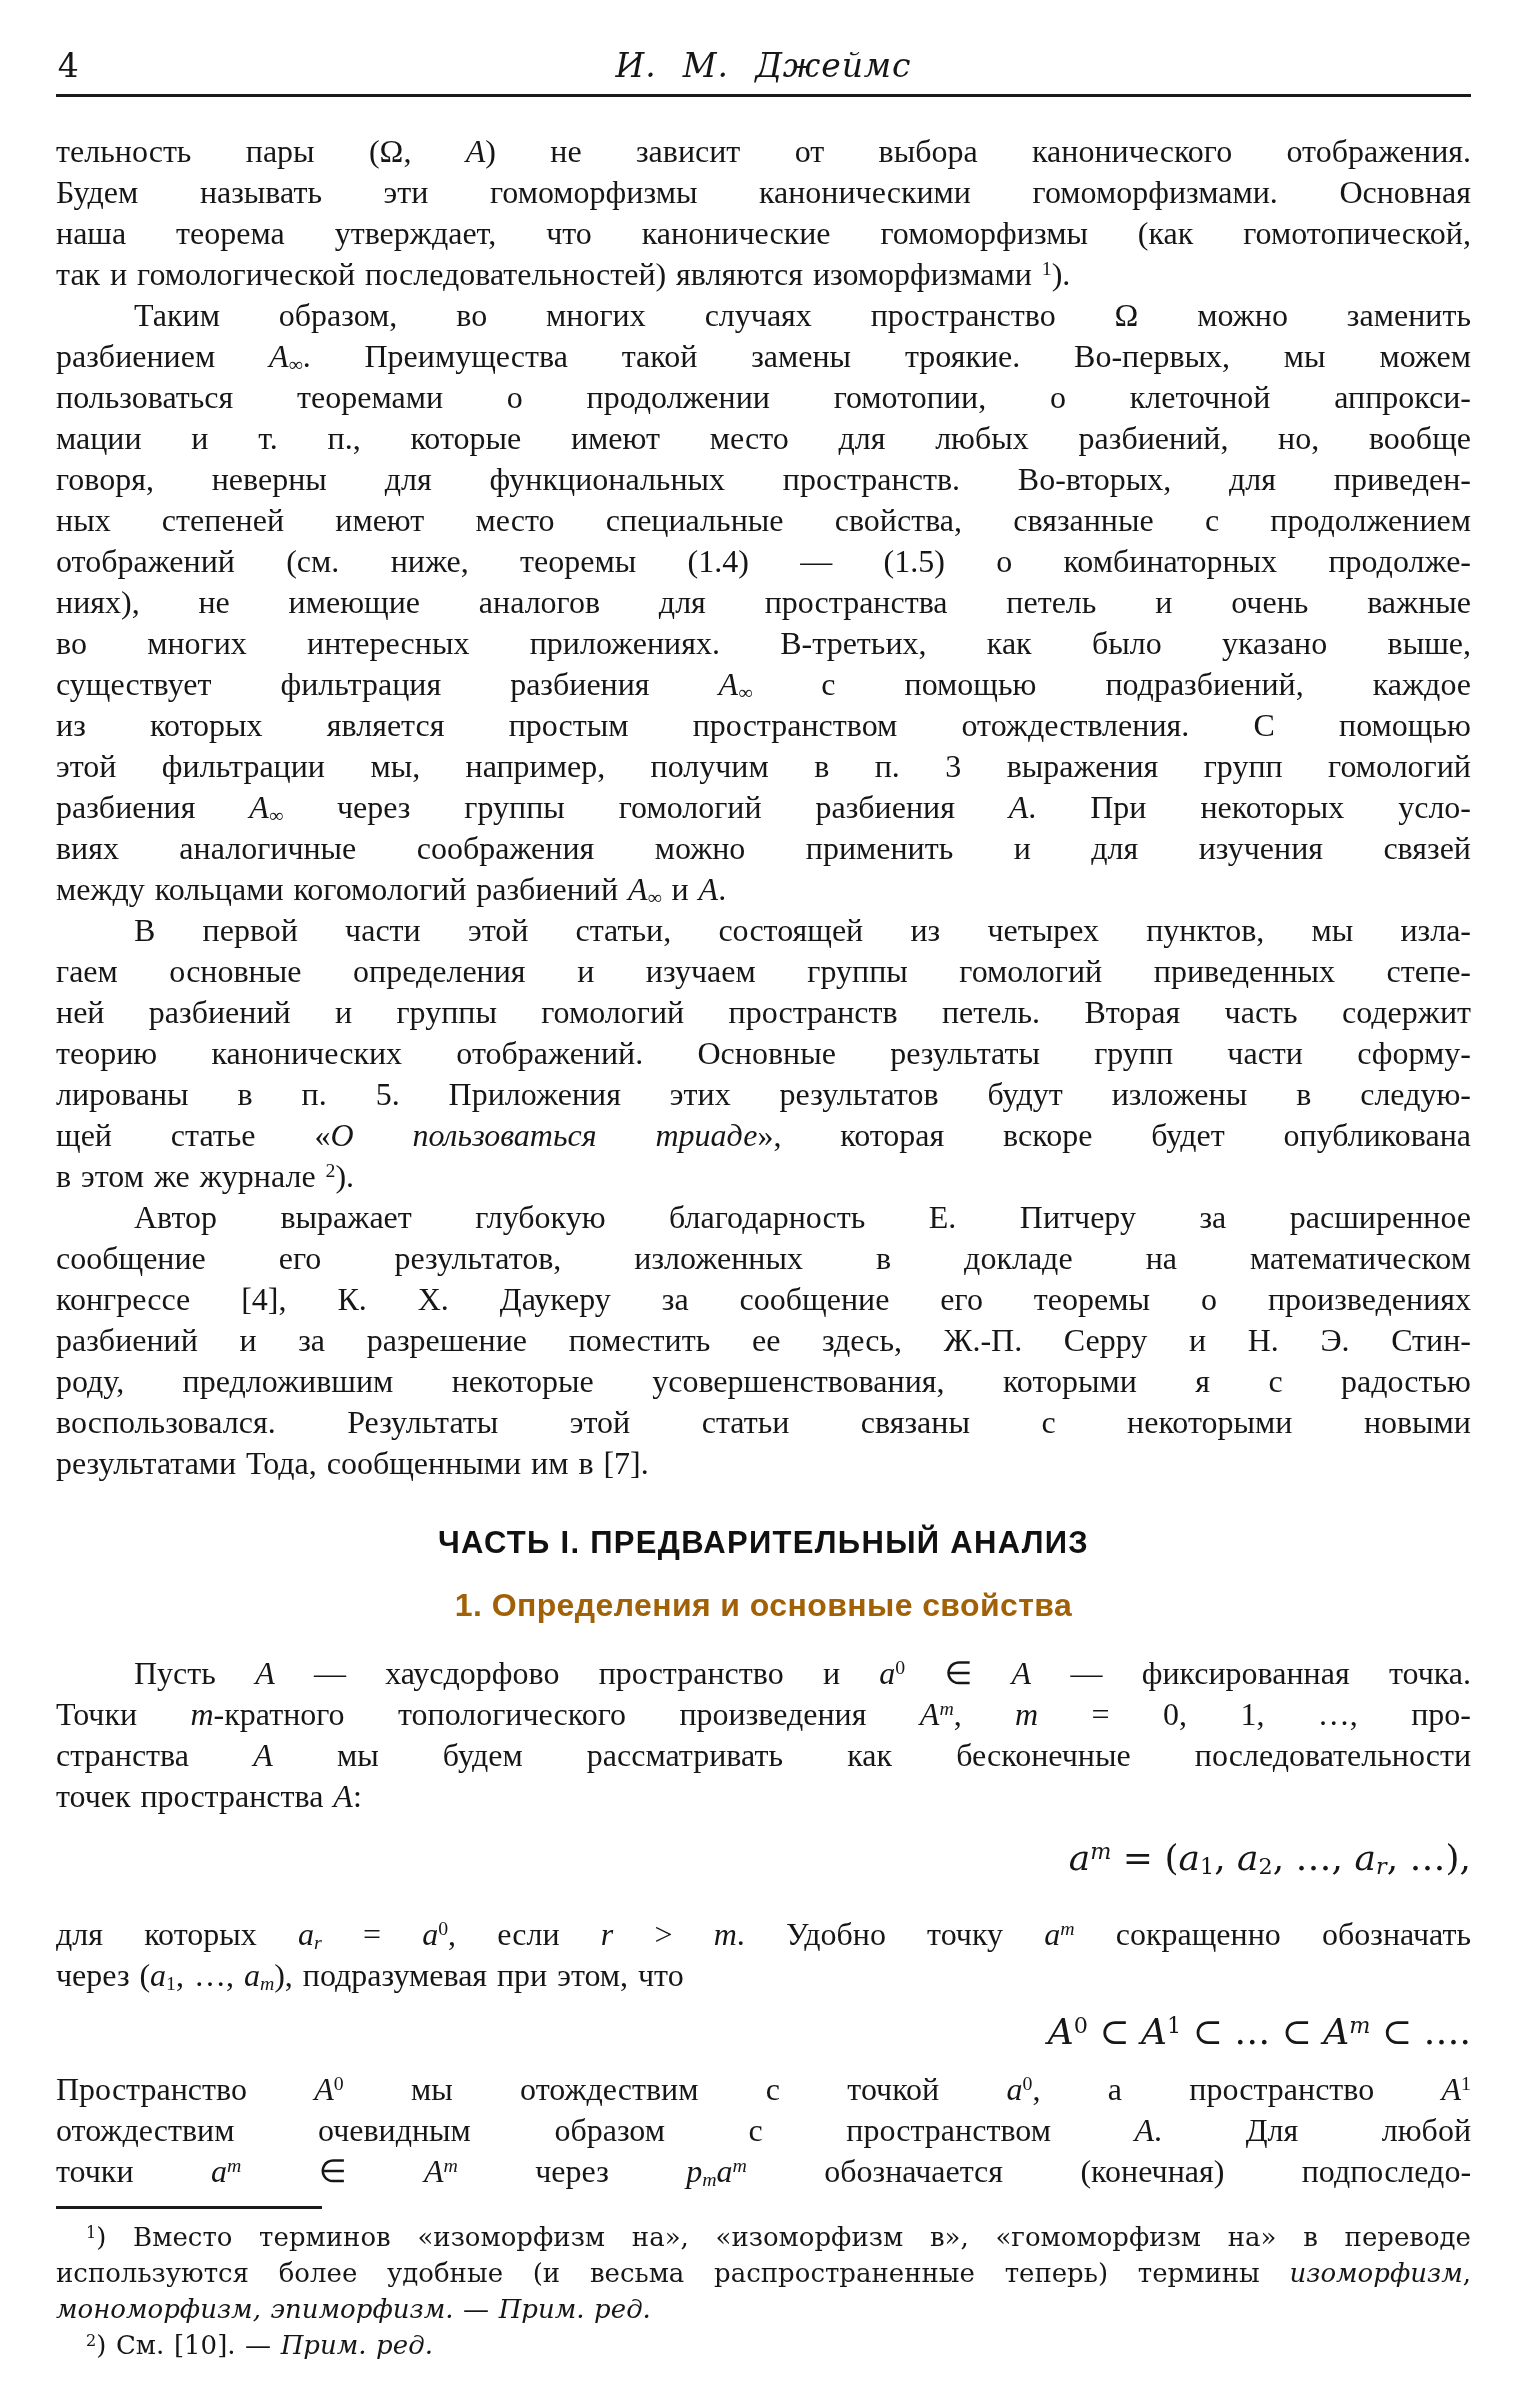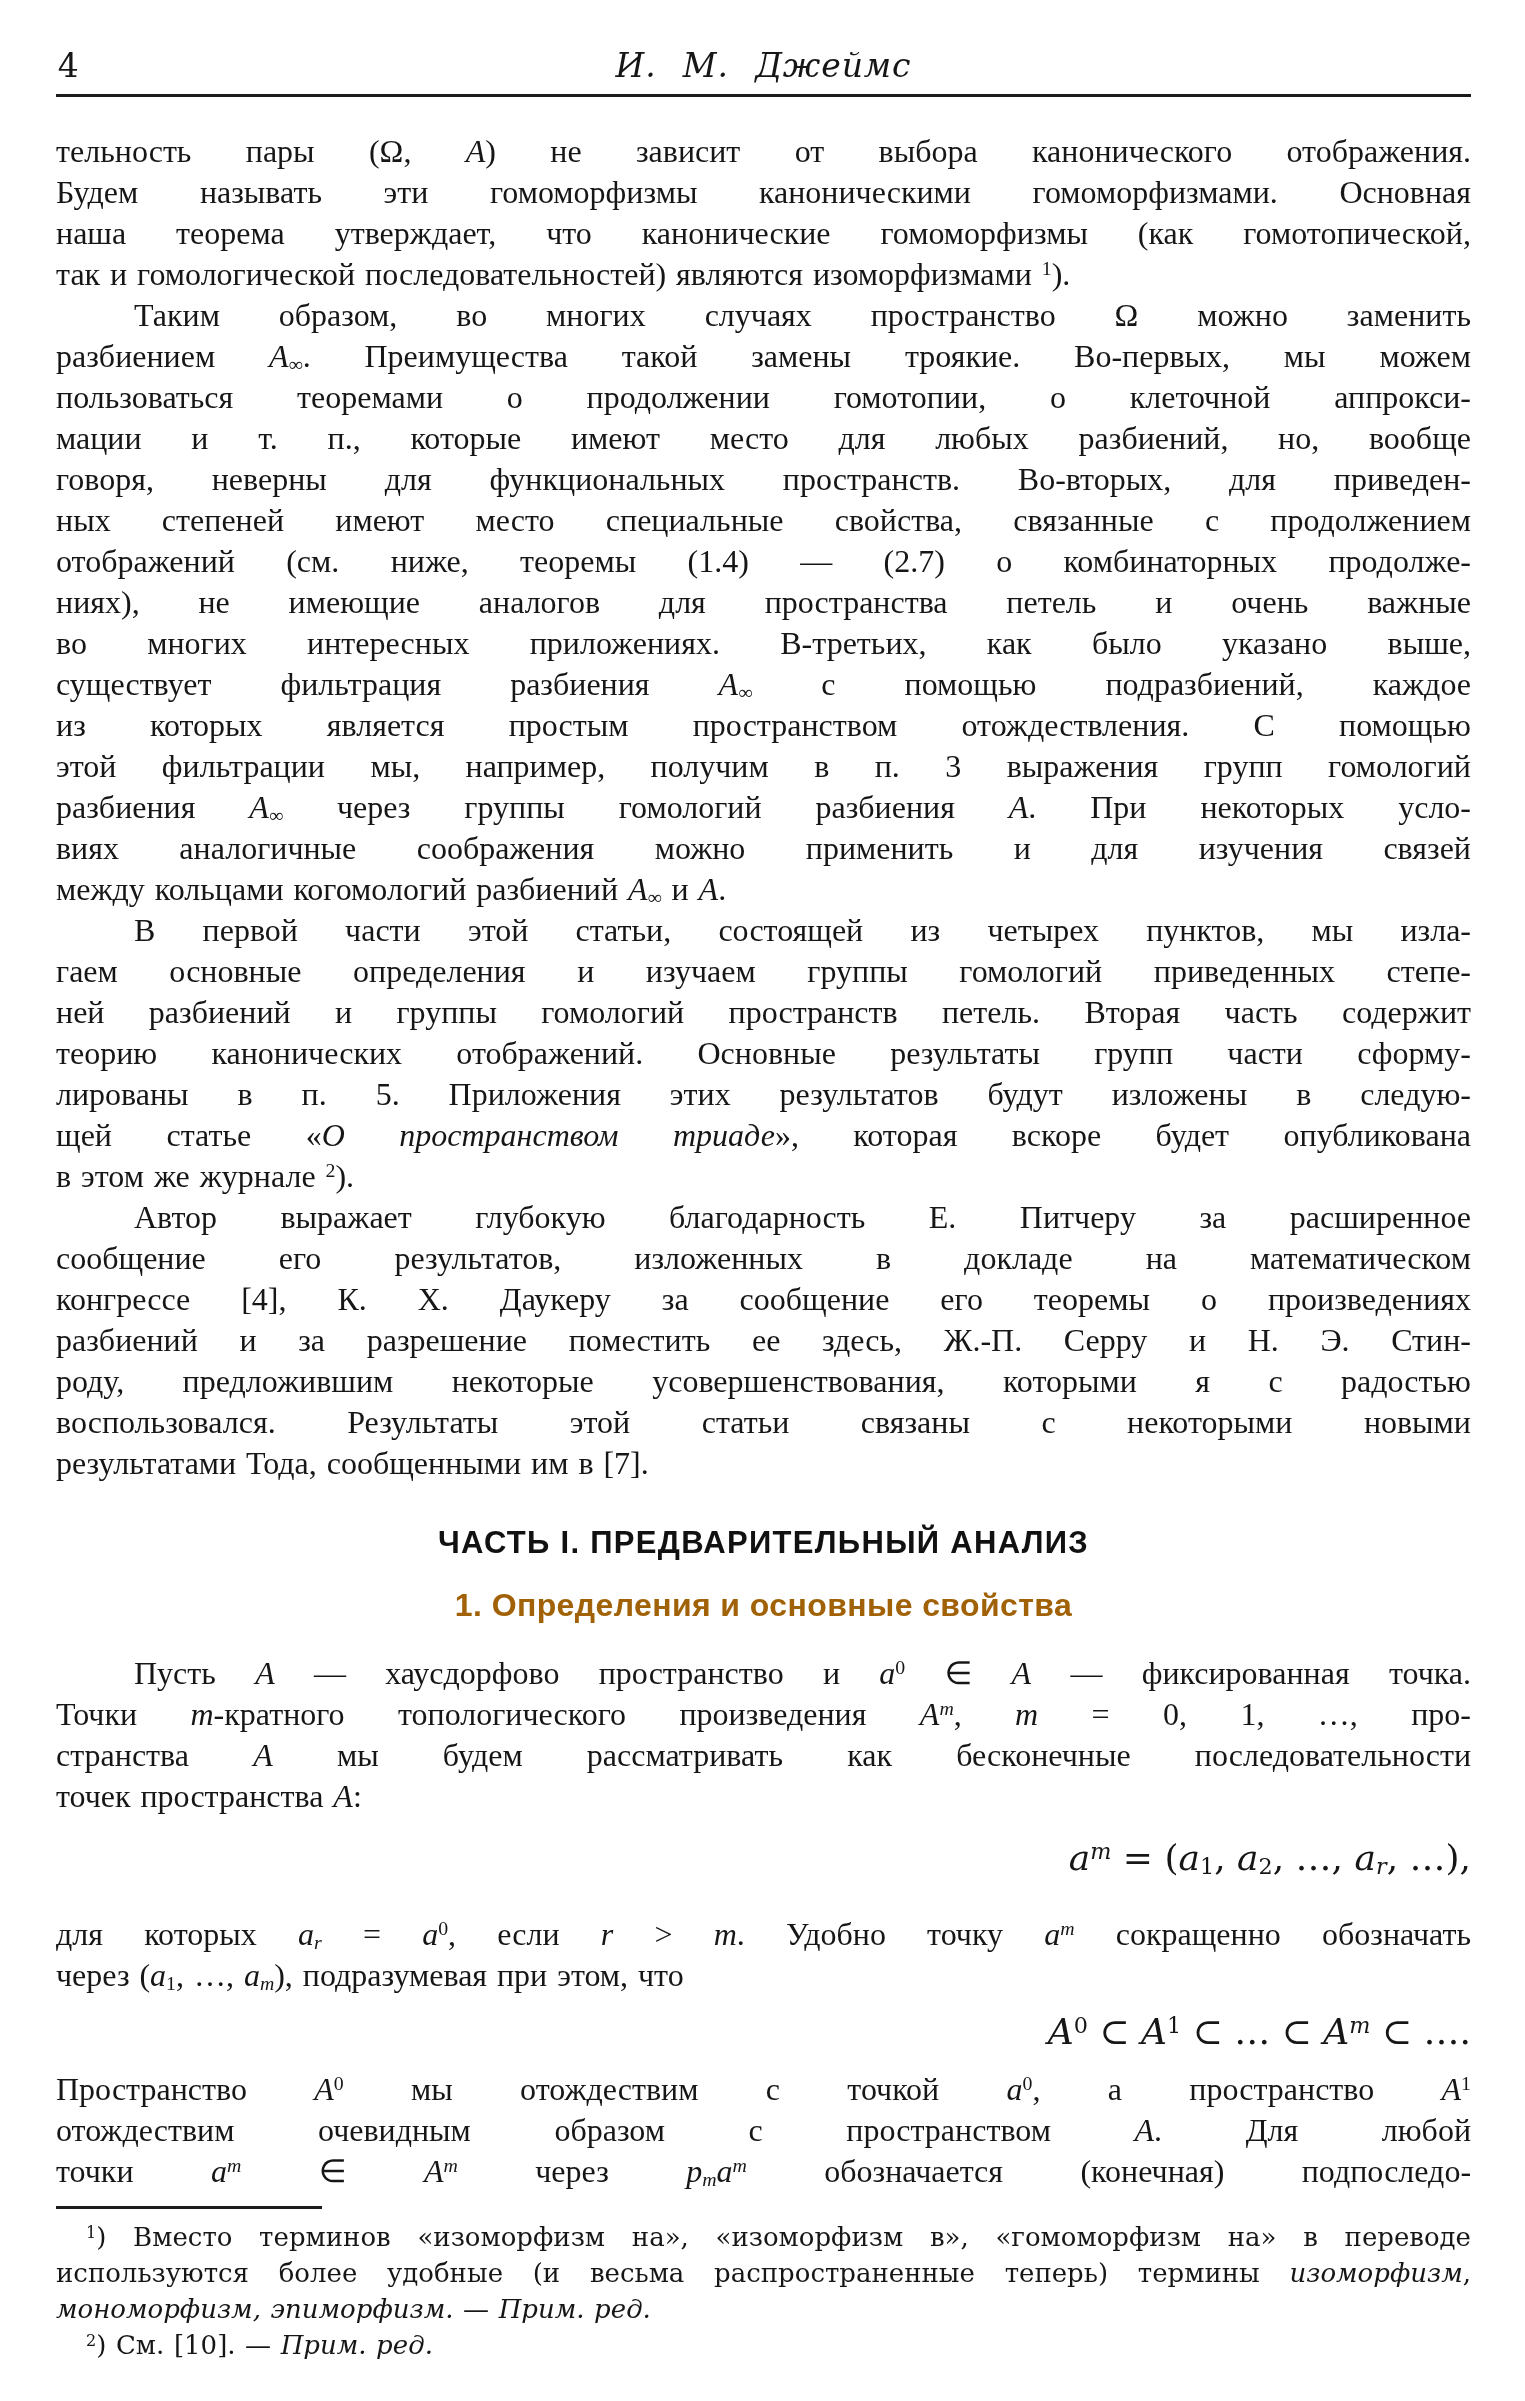--- a/index.html
+++ b/index.html
@@ -66,35 +66,35 @@
     <div class="line">тельность пары (Ω, <i>A</i>) не зависит от выбора канонического отображения.</div>
     <div class="line">Будем называть эти гомоморфизмы каноническими гомоморфизмами. Основная</div>
     <div class="line">наша теорема утверждает, что канонические гомоморфизмы (как гомотопической,</div>
     <div class="line noj">так и гомологической последовательностей) являются изоморфизмами <sup>1</sup>).</div>
     <div class="line ind">Таким образом, во многих случаях пространство Ω можно заменить</div>
     <div class="line">разбиением <i>A</i><sub>∞</sub>. Преимущества такой замены троякие. Во-первых, мы можем</div>
     <div class="line">пользоваться теоремами о продолжении гомотопии, о клеточной аппрокси-</div>
     <div class="line">мации и т. п., которые имеют место для любых разбиений, но, вообще</div>
     <div class="line">говоря, неверны для функциональных пространств. Во-вторых, для приведен-</div>
     <div class="line">ных степеней имеют место специальные свойства, связанные с продолжением</div>
-    <div class="line">отображений (см. ниже, теоремы (1.4) — (2.7) о комбинаторных продолже-</div>
+    <div class="line">отображений (см. ниже, теоремы (1.4) — (1.5) о комбинаторных продолже-</div>
     <div class="line">ниях), не имеющие аналогов для пространства петель и очень важные</div>
     <div class="line">во многих интересных приложениях. В-третьих, как было указано выше,</div>
     <div class="line">существует фильтрация разбиения <i>A</i><sub>∞</sub> с помощью подразбиений, каждое</div>
     <div class="line">из которых является простым пространством отождествления. С помощью</div>
     <div class="line">этой фильтрации мы, например, получим в п. 3 выражения групп гомологий</div>
     <div class="line">разбиения <i>A</i><sub>∞</sub> через группы гомологий разбиения <i>A</i>. При некоторых усло-</div>
     <div class="line">виях аналогичные соображения можно применить и для изучения связей</div>
     <div class="line noj">между кольцами когомологий разбиений <i>A</i><sub>∞</sub> и <i>A</i>.</div>
     <div class="line ind">В первой части этой статьи, состоящей из четырех пунктов, мы изла-</div>
     <div class="line">гаем основные определения и изучаем группы гомологий приведенных степе-</div>
     <div class="line">ней разбиений и группы гомологий пространств петель. Вторая часть содержит</div>
     <div class="line">теорию канонических отображений. Основные результаты групп части сформу-</div>
     <div class="line">лированы в п. 5. Приложения этих результатов будут изложены в следую-</div>
-    <div class="line">щей статье «<i>О пространством триаде</i>», которая вскоре будет опубликована</div>
+    <div class="line">щей статье «<i>О пользоваться триаде</i>», которая вскоре будет опубликована</div>
     <div class="line noj">в этом же журнале <sup>2</sup>).</div>
     <div class="line ind">Автор выражает глубокую благодарность Е. Питчеру за расширенное</div>
     <div class="line">сообщение его результатов, изложенных в докладе на математическом</div>
     <div class="line">конгрессе [4], К. Х. Даукеру за сообщение его теоремы о произведениях</div>
     <div class="line">разбиений и за разрешение поместить ее здесь, Ж.-П. Серру и Н. Э. Стин-</div>
     <div class="line">роду, предложившим некоторые усовершенствования, которыми я с радостью</div>
     <div class="line">воспользовался. Результаты этой статьи связаны с некоторыми новыми</div>
     <div class="line noj">результатами Тода, сообщенными им в [7].</div>
     <div class="part-heading">ЧАСТЬ I. ПРЕДВАРИТЕЛЬНЫЙ АНАЛИЗ</div>
     <div class="section-heading">1. Определения и основные свойства</div>

